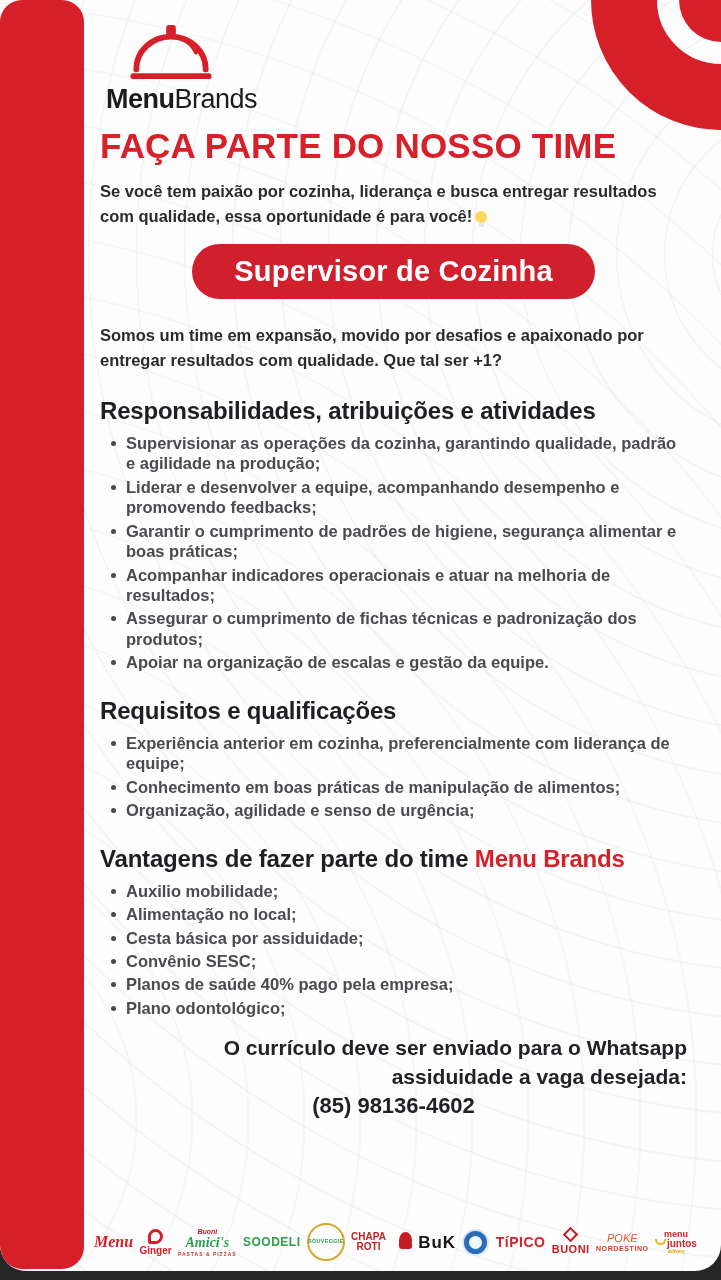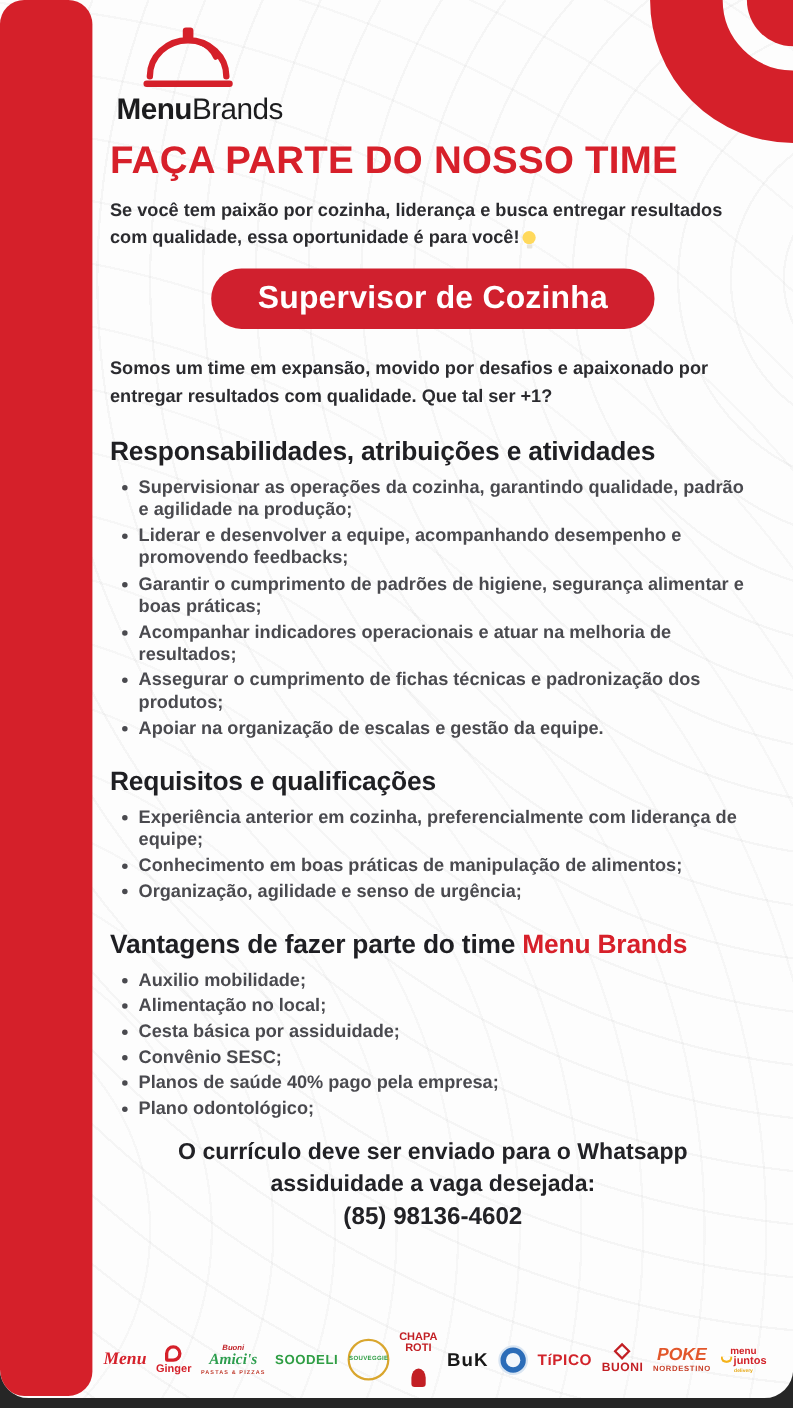--- a/index.html
+++ b/index.html
@@ -85,51 +85,51 @@
   ul.bullets li {
     position:relative; font-size:16.5px; font-weight:700; line-height:1.24;
     color:#4a4a4f; margin-bottom:3px;
   }
   ul.bullets li::before {
     content:""; position:absolute; left:-15px; top:8px;
     width:5px; height:5px; border-radius:50%; background:#4a4a4f;
   }
 
   .cta { margin-top:16px; text-align:center; color:#222226; }
-  .cta .ln { font-size:21px; font-weight:800; line-height:1.35; }
+  .cta .ln { font-size:21px; font-weight:800; line-height:1.35;text-align:right; }
   .cta .phone { font-size:22px; font-weight:800; line-height:1.35; }
 
   
   .logos {
     position:absolute; left:94px; right:24px; bottom:10px; z-index:3;
     display:flex; align-items:center; justify-content:space-between; gap:4px;
   }
   .lg { display:flex; flex-direction:column; align-items:center; line-height:1; text-align:center; }
   .lg-menu { font-size:16px; font-weight:900; font-style:italic; color:#d5202a; font-family:"Liberation Serif", serif; }
   .gicon { width:15px; height:15px; border:3px solid #d5202a; border-radius:50% 50% 50% 2px; margin-bottom:2px; }
   .lg-ginger .t { font-size:10px; font-weight:700; color:#d5202a; }
   .lg-amicis .top { font-size:7px; font-weight:800; color:#c02127; margin-bottom:1px; font-style:italic; }
   .lg-amicis .t { font-size:14px; font-weight:800; font-style:italic; color:#2e9e4f; font-family:"Liberation Serif", serif; }
   .lg-amicis .sub { font-size:5px; font-weight:700; color:#c0392b; letter-spacing:1px; margin-top:2px; }
   .lg-soodeli .t { font-size:12px; font-weight:800; color:#2f9e44; letter-spacing:0.5px; }
   .lg-souveggie { width:38px; height:38px; border:2px solid #d9a62e; border-radius:50%;
     display:flex; align-items:center; justify-content:center; }
   .lg-souveggie .t { font-size:5.5px; font-weight:800; color:#2f9e44; letter-spacing:0.3px; }
-  .lg-chapa { flex-direction:column; gap:13px; align-items:center; }
+  .lg-chapa { flex-direction:row; gap:13px; align-items:flex-start; }
   .lg-chapa .stack { display:flex; flex-direction:column; align-items:center; }
   .lg-chapa .t1,.lg-chapa .t2 { font-size:10px; font-weight:900; color:#c21f24; }
   .roti-fig { width:13px; height:17px; background:#c21f24; border-radius:50% 50% 3px 3px; }
   .lg-buk .t { font-size:17px; font-weight:900; color:#171717; letter-spacing:1px; }
   .lg-badge { width:27px; height:27px; border-radius:50%; background:#2b6cb8;
     border:2px solid #d9e5f2; display:flex; align-items:center; justify-content:center; }
   .lg-badge::after { content:""; width:13px; height:13px; border-radius:50%; background:#f2f6fb; }
   .lg-tipico .t { font-size:14px; font-weight:900; color:#d2232a; letter-spacing:0.5px; }
   .diam { width:11px; height:11px; border:2.5px solid #c21f24; transform:rotate(45deg); margin-bottom:4px; }
   .lg-buoni .t { font-size:11px; font-weight:900; color:#c21f24; letter-spacing:0.5px; }
-  .lg-poke .top { font-size:16px; font-weight:700; font-style:italic; color:#e2572b; }
+  .lg-poke .top { font-size:11px; font-weight:400; font-style:italic; color:#e2572b; }
   .lg-poke .t { font-size:7px; font-weight:800; color:#c8402a; letter-spacing:0.6px; margin-top:1px; }
   .lg-mjuntos .top { font-size:9px; font-weight:900; color:#d2232a; }
   .lg-mjuntos .row { display:flex; gap:1px; }
   .smile { width:11px; height:6px; border:2.5px solid #f5b31a; border-top:none;
     border-radius:0 0 11px 11px; }
   .lg-mjuntos .t { font-size:10px; font-weight:900; color:#d2232a; }
   .lg-mjuntos .sub { font-size:4.5px; font-weight:700; color:#e5a50a; margin-top:1px; }
 </style>
 </head>
 <body>

